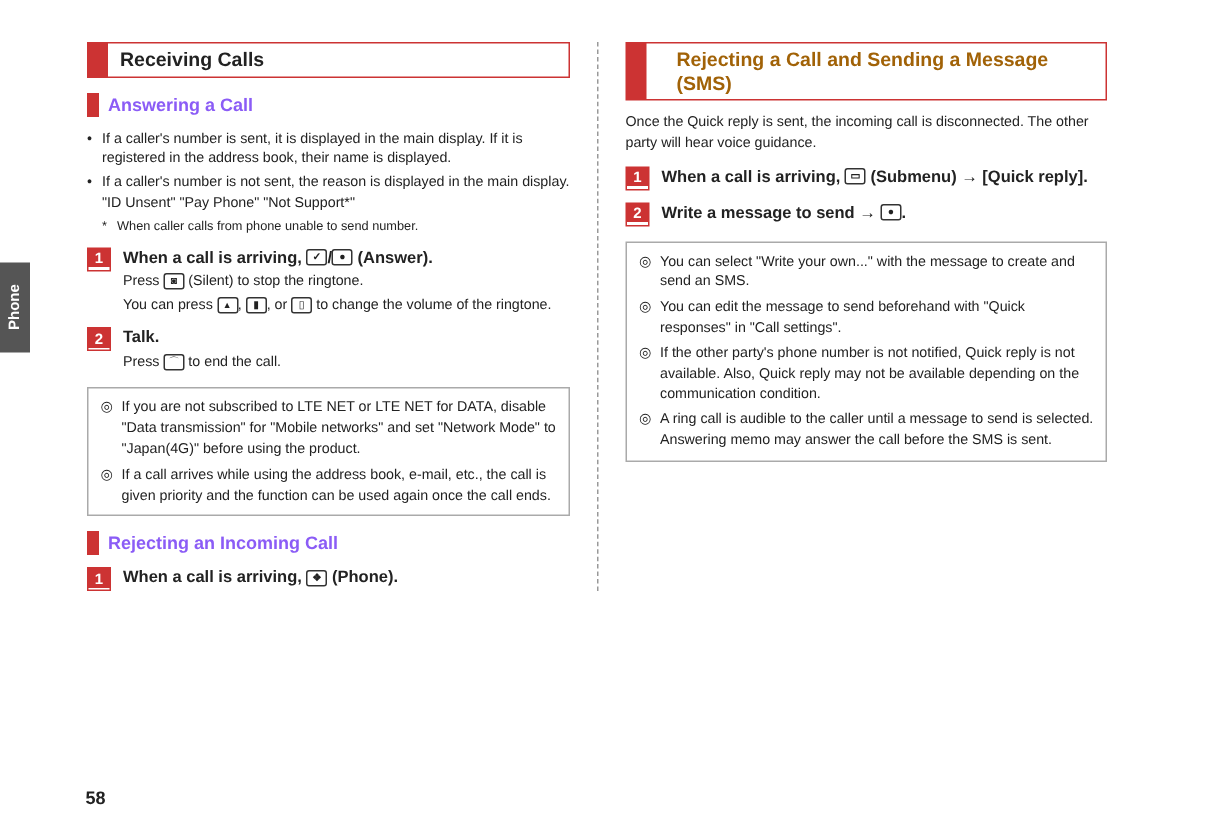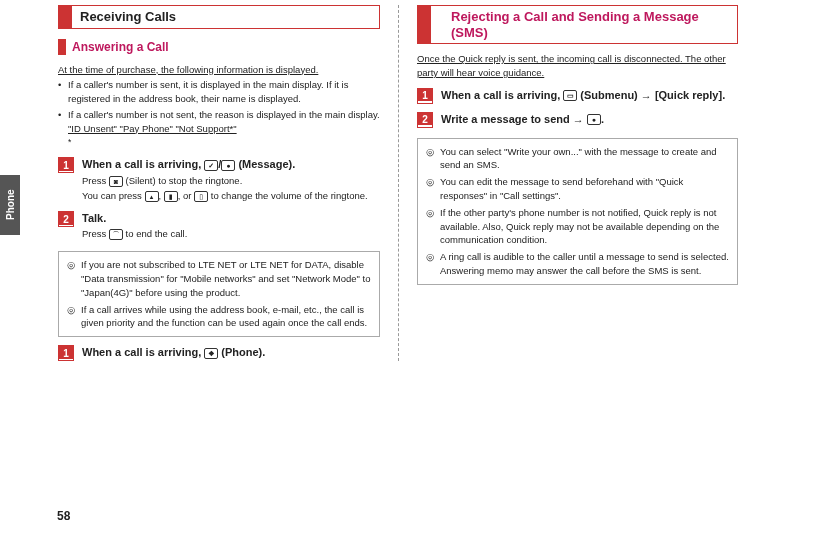--- a/index.html
+++ b/index.html
@@ -25,63 +25,63 @@
     font-size: 10px;
     font-weight: bold;
     display: flex;
     align-items: center;
     justify-content: center;
     transform: rotate(180deg);
   }
   .page-num {
     position: absolute;
     left: 57px;
-    bottom: 28px;
+    bottom: 12px;
     font-size: 12px;
     font-weight: bold;
   }
   .columns {
     position: absolute;
     left: 58px;
     top: 5px;
     display: flex;
     gap: 0;
   }
   .col {
     width: 340px;
     padding-right: 18px;
+    margin-top: 23px;
   }
   .col + .col {
     border-left: 1px dashed #999;
     padding-left: 18px;
     padding-right: 0;
   }
   .h1 {
     border: 1px solid #c33;
     border-left: 14px solid #c33;
     padding: 3px 8px;
     font-size: 13px;
     font-weight: bold;
     margin-bottom: 8px;
     line-height: 1.2;
   }
-  .h1.red-text { color: #be185d; padding-left: 20px; }
+  .h1.red-text { color: #a16207; padding-left: 20px; }
   .h2 {
     border-left: 8px solid #c33;
     padding: 1px 6px;
     font-size: 12px;
     font-weight: bold;
-    color: #be185d;
+    color: #8b5cf6;
     margin: 10px 0 8px 0;
   }
   .body-text {
     font-size: 9.5px;
     line-height: 1.45;
     margin-bottom: 2px;
-    text-decoration: underline;
   }
   .bullet {
     display: flex;
     font-size: 9.5px;
     line-height: 1.45;
     margin-top: 2px;
   }
   .bullet .dot { width: 10px; flex-shrink: 0; }
   .footnote {
     display: flex;
@@ -160,40 +160,40 @@
 
 <div class="side-tab">Phone</div>
 <div class="page-num">58</div>
 
 <div class="columns">
 
   <div class="col">
     <div class="h1">Receiving Calls</div>
 
     <div class="h2">Answering a Call</div>
-    <div class="body-text">At the time of purchase, the following information is displayed.</div>
 
     <div class="bullet">
       <span class="dot">•</span>
       <span>If a caller's number is sent, it is displayed in the main display. If it is registered in the address book, their name is displayed.</span>
     </div>
     <div class="bullet">
       <span class="dot">•</span>
       <span>If a caller's number is not sent, the reason is displayed in the main display.</span>
     </div>
     <div class="body-text quoted" style="padding-left:10px;">"ID Unsent" "Pay Phone" "Not Support*"</div>
     <div class="footnote">
       <span class="ast">*</span>
+      <span>When caller calls from phone unable to send number.</span>
     </div>
 
     <div class="step">
       <div class="step-num">1</div>
       <div class="step-body">
         <div class="step-title">
-          <span>When a call is arriving, </span><span class="kbd">✓</span>/<span class="kbd">●</span><span> (Message).</span>
+          <span>When a call is arriving, </span><span class="kbd">✓</span>/<span class="kbd">●</span><span> (Answer).</span>
         </div>
         <div class="step-sub">
           <span>Press </span><span class="kbd">◙</span><span> (Silent) to stop the ringtone.</span>
         </div>
         <div class="step-sub">
           <span>You can press </span><span class="kbd">▴</span><span>, </span><span class="kbd">▮</span><span>, or </span><span class="kbd">▯</span><span> to change the volume of the ringtone.</span>
         </div>
       </div>
     </div>
 
@@ -211,20 +211,21 @@
       <div class="info-item">
         <span class="info-mark">◎</span>
         <span>If you are not subscribed to LTE NET or LTE NET for DATA, disable "Data transmission" for "Mobile networks" and set "Network Mode" to "Japan(4G)" before using the product.</span>
       </div>
       <div class="info-item">
         <span class="info-mark">◎</span>
         <span>If a call arrives while using the address book, e-mail, etc., the call is given priority and the function can be used again once the call ends.</span>
       </div>
     </div>
 
+    <div class="h2">Rejecting an Incoming Call</div>
 
     <div class="step">
       <div class="step-num">1</div>
       <div class="step-body">
         <div class="step-title">
           <span>When a call is arriving, </span><span class="kbd">❖</span><span> (Phone).</span>
         </div>
       </div>
     </div>
   </div>

